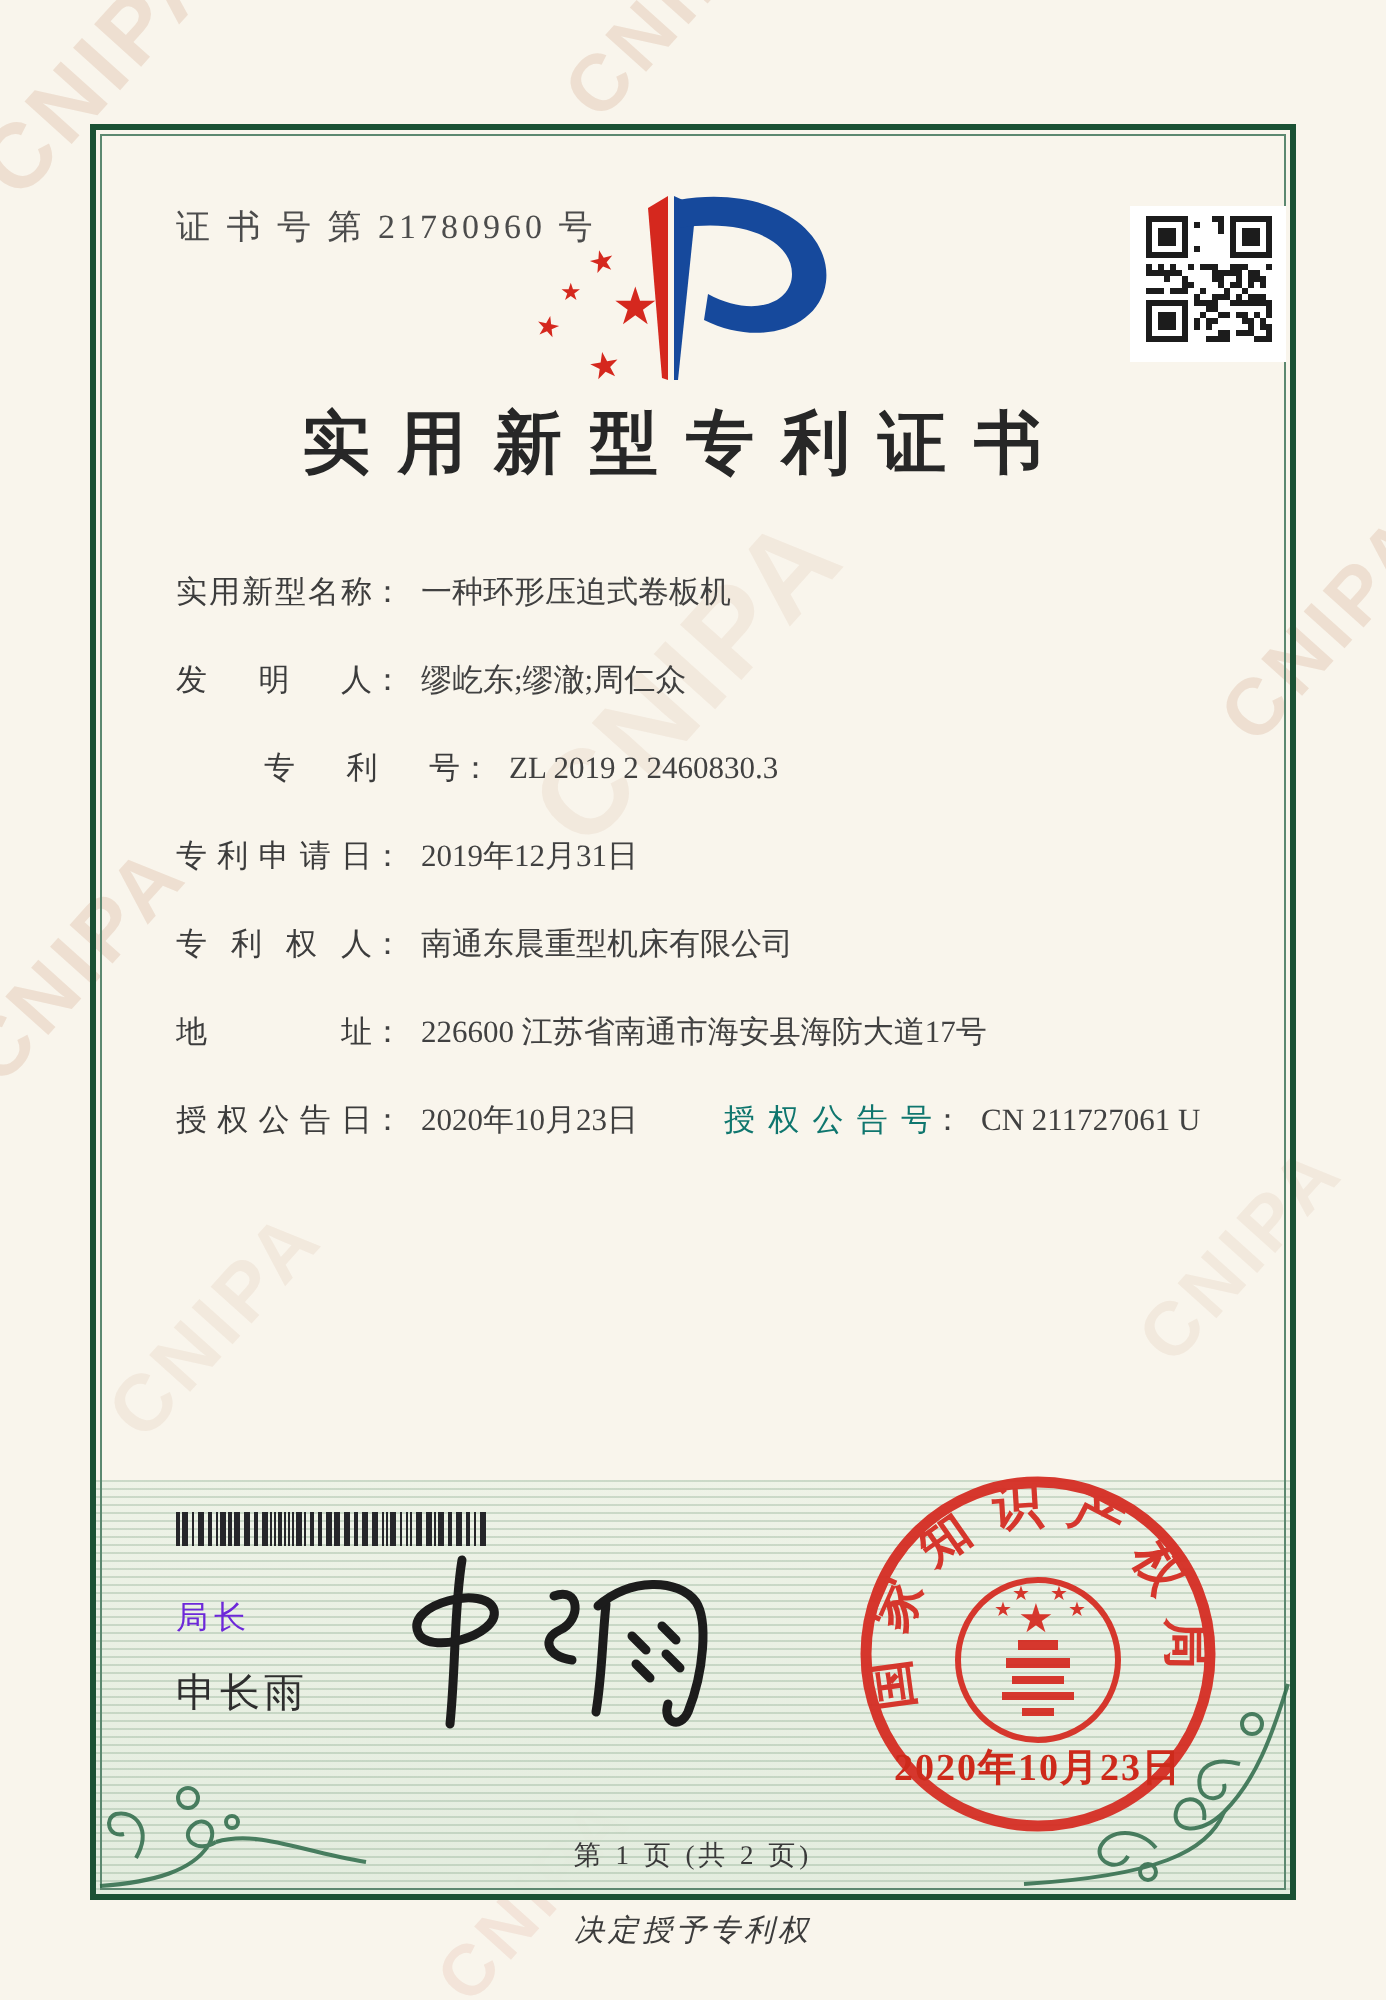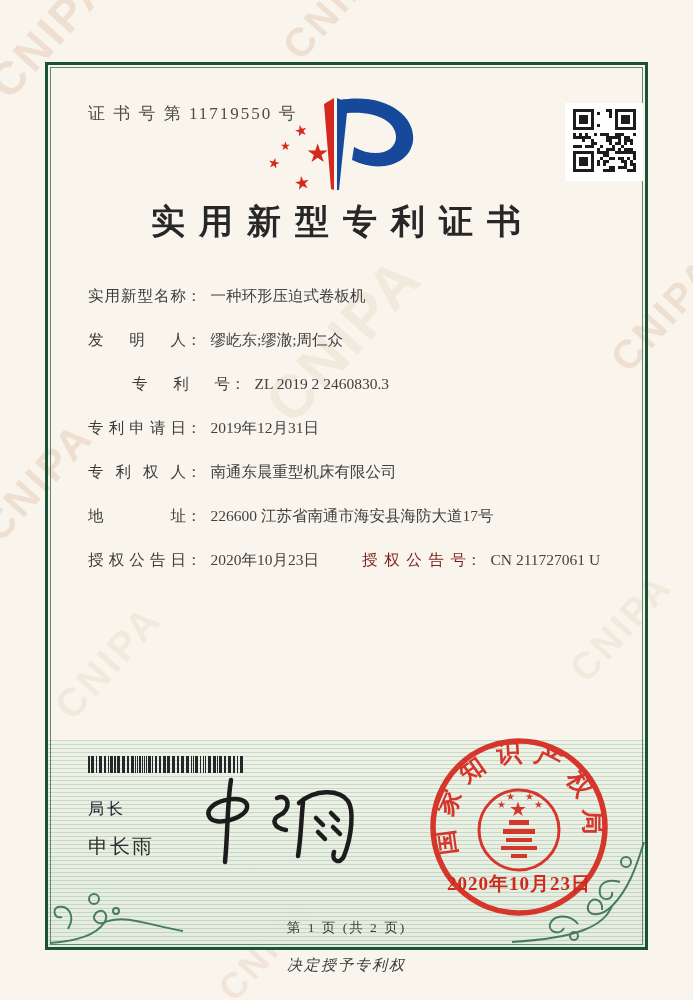--- a/index.html
+++ b/index.html
@@ -25,35 +25,35 @@
     position:absolute; left:565px; top:103px; width:78px; height:78px; background:#ffffff;
     display:flex; align-items:center; justify-content:center; z-index:2;
   }
   .title{
     position:absolute; left:45px; width:582px; top:199px; text-align:center;
     font-size:34px; font-weight:bold; letter-spacing:14px; text-indent:14px; color:#272727; z-index:3;
   }
   .field{position:absolute; left:88px; font-size:15.5px; color:#414141; white-space:nowrap; z-index:3;}
   .lab{display:inline-block; width:98px; text-align:justify; text-align-last:justify; color:#3c3c3c;}
   .col{margin-right:9px;}
-  .lab2{display:inline-block; width:104px; text-align:justify; text-align-last:justify; color:#7f1d1d;}
+  .lab2{display:inline-block; width:104px; text-align:justify; text-align-last:justify; color:#0f766e;}
   .paras{
     position:absolute; left:88px; top:586px; width:526px; z-index:3;
     font-size:15px; line-height:1.62; color:#3f3f3f; font-style:italic;
   }
   .paras p{margin:0; text-indent:2em;}
   .band{
     position:absolute; left:48px; top:740px; width:597px; height:207px; z-index:1;
     background:
       repeating-linear-gradient(180deg, rgba(122,158,128,.30) 0 1px, rgba(0,0,0,0) 1px 4px),
       linear-gradient(180deg, rgba(236,242,230,.85), rgba(226,236,222,.95));
   }
   .barcode{position:absolute; left:88px; top:756px; width:158px; height:17px; display:flex; z-index:3;}
   .barcode div{background:#26262a; height:100%;}
-  .role{position:absolute; left:88px; top:799px; font-size:16px; letter-spacing:3px; color:#0f172a; z-index:3;}
+  .role{position:absolute; left:88px; top:799px; font-size:16px; letter-spacing:3px; color:#6d28d9; z-index:3;}
   .rname{position:absolute; left:88px; top:833px; font-size:20px; letter-spacing:2px; color:#2e2e2e; z-index:3;}
   .sig{position:absolute; left:185px; top:770px; z-index:3;}
   .seal{position:absolute; left:413px; top:732px; z-index:4;}
   .seal-date{
     position:absolute; left:423px; top:871px; width:192px; text-align:center; z-index:5;
     font-size:19px; font-weight:bold; color:#cd2a1b; letter-spacing:1px;
   }
   .pageinfo{
     position:absolute; left:45px; width:603px; top:919px; text-align:center; z-index:3;
     font-size:13.5px; letter-spacing:2px; color:#3a3a3a;
@@ -75,21 +75,21 @@
 <span class="wm" style="left:40px;  top:640px; font-size:40px; color:rgba(199,147,114,.12);">CNIPA</span>
 <span class="wm" style="left:556px; top:606px; font-size:38px; color:rgba(199,147,114,.12);">CNIPA</span>
 <span class="wm" style="left:205px; top:928px; font-size:36px; color:rgba(209,140,120,.16);">CNIPA</span>
 
 <div class="band"></div>
 
 <div class="frame">
   <div class="frame-inner"></div>
 </div>
 
-<div class="cert-no">证 书 号 第 11719550 号</div>
+<div class="cert-no">证 书 号 第 21780960 号</div>
 
 <svg class="logo" width="168" height="102" viewBox="0 0 168 102">
   <path d="M64,10 L74,4 L74,96 L71,95 Z" fill="#d5281e"></path>
   <path d="M77,4 L88,9 L79,96 L77,96 Z" fill="#16499c"></path>
   <path d="M79,6 C126,-2 156,22 153,47 C150,70 120,80 92,66 L94,53 C116,65 136,58 136,43 C136,26 112,15 80,20 Z" fill="#16499c"></path>
   <text x="46" y="68" font-size="26" fill="#d5281e">★</text>
   <text x="34" y="42" font-size="15" fill="#d5281e" transform="rotate(-14 40 36)">★</text>
   <text x="20" y="56" font-size="12" fill="#d5281e">★</text>
   <text x="8" y="74" font-size="14" fill="#d5281e" transform="rotate(12 14 68)">★</text>
   <text x="34" y="95" font-size="18" fill="#d5281e" transform="rotate(-10 42 88)">★</text>

